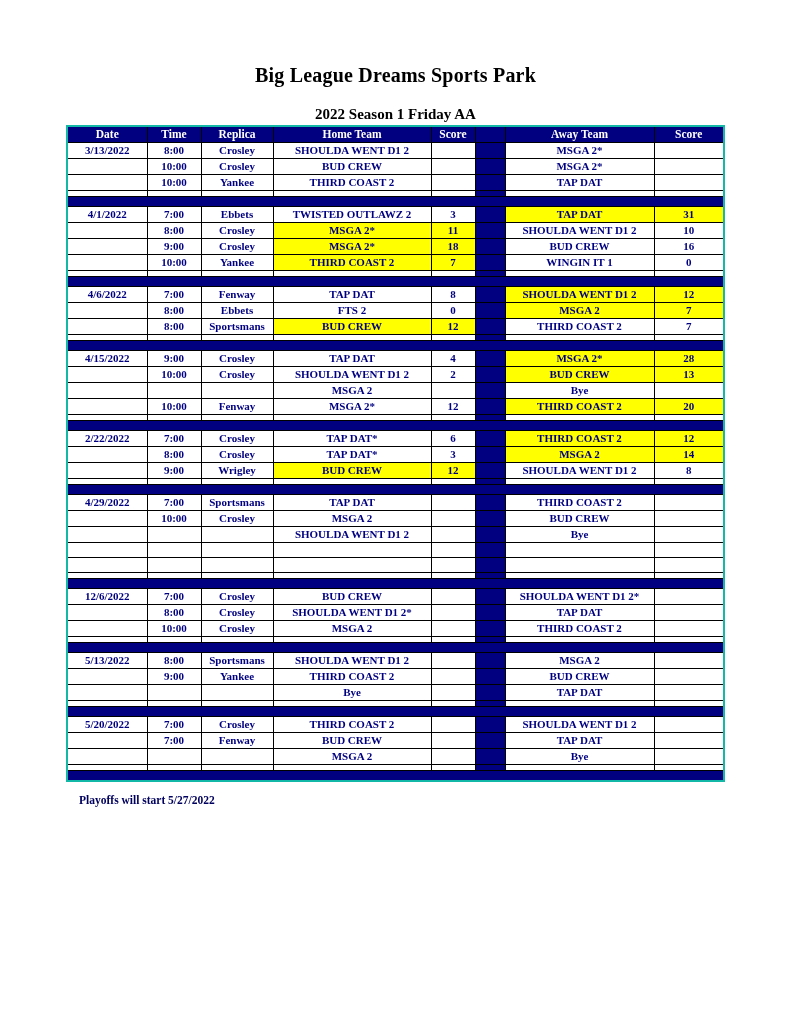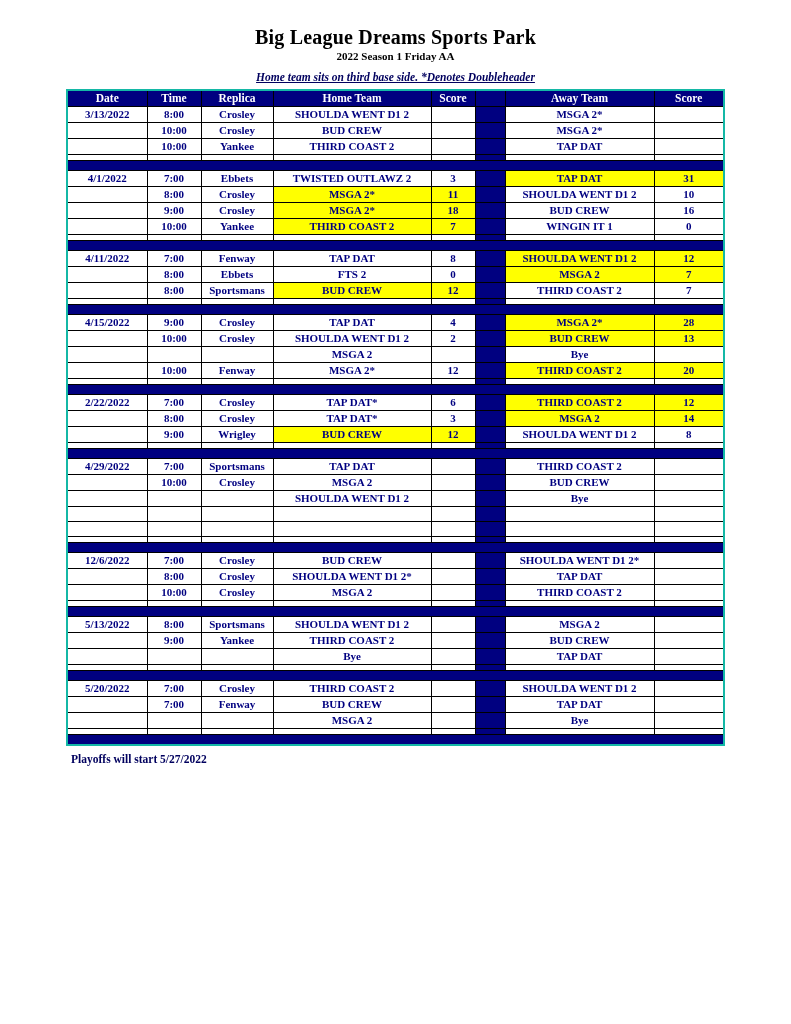--- a/index.html
+++ b/index.html
@@ -2,28 +2,28 @@
 <html><head>
 <meta charset="utf-8">
 <style>
   * { box-sizing: border-box; }
   html, body {
     margin: 0; padding: 0;
     background: #ffffff;
     width: 791px; min-height: 1024px;
     font-family: "Liberation Serif", "DejaVu Serif", serif;
   }
-  .page { padding-top: 26px; }
+  .page { padding-top: 64px; }
   .title {
     text-align: center; font-size: 20px; font-weight: bold;
     color: #000000; margin: 0; letter-spacing: 0.2px;
   }
   .subtitle {
-    text-align: center; font-size: 11px; font-weight: bold;
-    color: #000000; margin: 1px 0 0 0;
+    text-align: center; font-size: 15px; font-weight: bold;
+    color: #000000; margin: 19px 0 0 0;
   }
   .note {
     text-align: center; font-size: 11.5px; font-weight: bold; font-style: italic;
     color: #00005e; text-decoration: underline; margin: 9px 0 6px 0;
   }
   table.sched {
     border-collapse: collapse; table-layout: fixed;
     width: 657px; margin: 2px auto;
     border: 2px solid #14b8a6;
   }
@@ -47,31 +47,30 @@
   td.hl { background: #ffff00; }
   tr.bar-row td {
     background: #000080; height: 10px; line-height: 10px; font-size: 1px;
   }
   tr.gap-row td { height: 6px; line-height: 6px; font-size: 1px; }
   tr.gap-row td.vs { background: #000080; }
   tr.empty-row td { height: 15px; }
   .footer-wrap { width: 657px; margin: 7px auto 0 auto; }
   .footer-note {
     font-size: 11.5px; font-weight: bold; color: #00005e;
-    text-align: left; margin: 4px;
+    text-align: left; margin: 12px;
   }
 </style>
 </head>
 <body>
 
 <div class="page">
 
   <h1 class="title">Big League Dreams Sports Park</h1>
   <h2 class="subtitle">2022 Season 1 Friday AA</h2>
-  <p class="note">Home team sits on third base side.  *Denotes Doubleheader</p>
 
   <table class="sched">
     <colgroup>
       <col style="width:80px">
       <col style="width:54px">
       <col style="width:72px">
       <col style="width:158px">
       <col style="width:44px">
       <col style="width:30px">
       <col style="width:149px">
@@ -180,21 +179,21 @@
           <td></td>
           <td></td>
           <td class="vs"></td>
           <td></td>
           <td></td>
         </tr>
         <tr class="bar-row">
           <td colspan="8"></td>
         </tr>
         <tr class="game-row">
-          <td>4/11/2022</td>
+          <td>4/6/2022</td>
           <td>7:00</td>
           <td>Fenway</td>
           <td>TAP DAT</td>
           <td>8</td>
           <td class="vs">vs</td>
           <td class="hl">SHOULDA WENT D1 2</td>
           <td class="hl">12</td>
         </tr>
         <tr class="game-row">
           <td></td>

